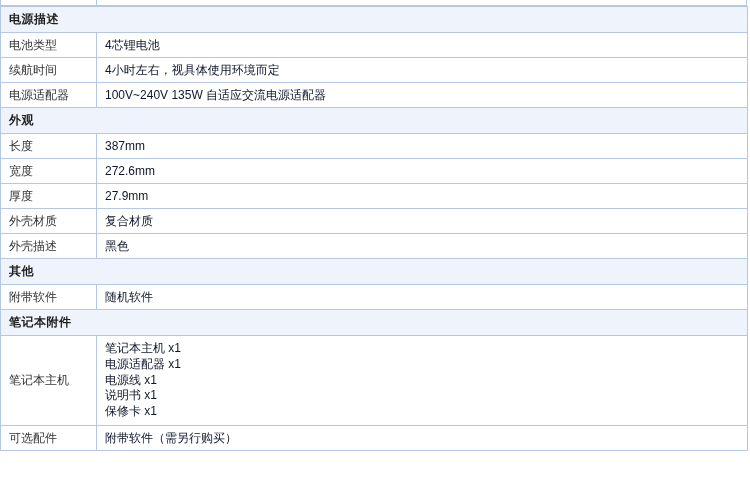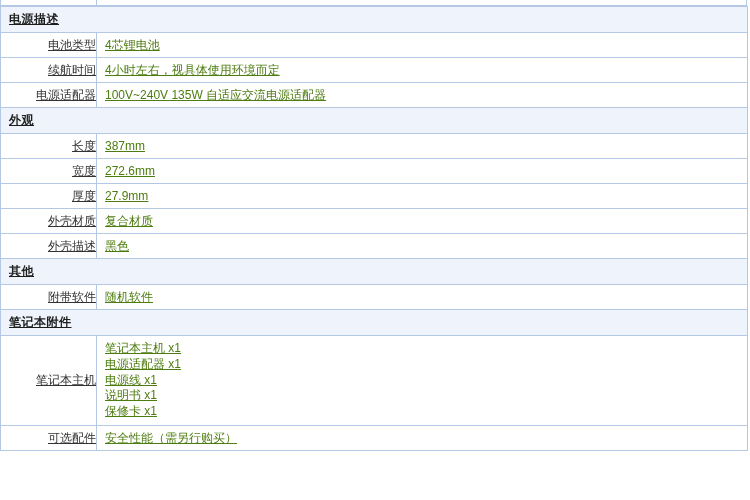--- a/index.html
+++ b/index.html
@@ -34,32 +34,30 @@
 
   .spec-table td {
     border-top: 1px solid #b4c8e4;
     border-bottom: 1px solid #b4c8e4;
     padding: 0 0 0 8px;
     vertical-align: middle;
     line-height: 1.35;
     background: #ffffff;
     font-size: 12px;
     color: #333333;
-    text-decoration: underline;
   }
 
   .spec-table td.label {
     border-right: 1px solid #b4c8e4;
     color: #333333;
     white-space: nowrap;
-    text-align: right;
   }
 
   .spec-table td.value {
-    color: #4d7c0f;
+    color: #0f172a;
   }
 
   
   .spec-table tr.section td {
     background: #eff4fc;
     font-weight: bold;
     color: #1d1d1d;
     border-top: 1px solid #b4c8e4;
     border-bottom: 1px solid #b4c8e4;
     height: 26px;
@@ -173,17 +171,17 @@
       <td class="value multiline">
         <span class="li">笔记本主机 x1</span>
         <span class="li">电源适配器 x1</span>
         <span class="li">电源线 x1</span>
         <span class="li">说明书 x1</span>
         <span class="li">保修卡 x1</span>
       </td>
     </tr>
     <tr>
       <td class="label">可选配件</td>
-      <td class="value">安全性能（需另行购买）</td>
+      <td class="value">附带软件（需另行购买）</td>
     </tr>
 
   </tbody>
 </table>
 
 </body></html>

